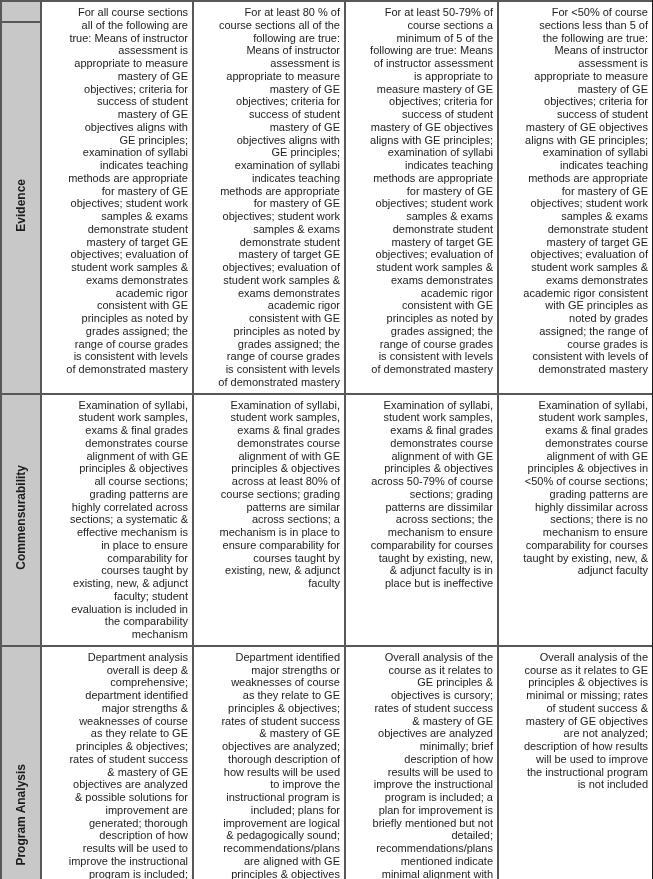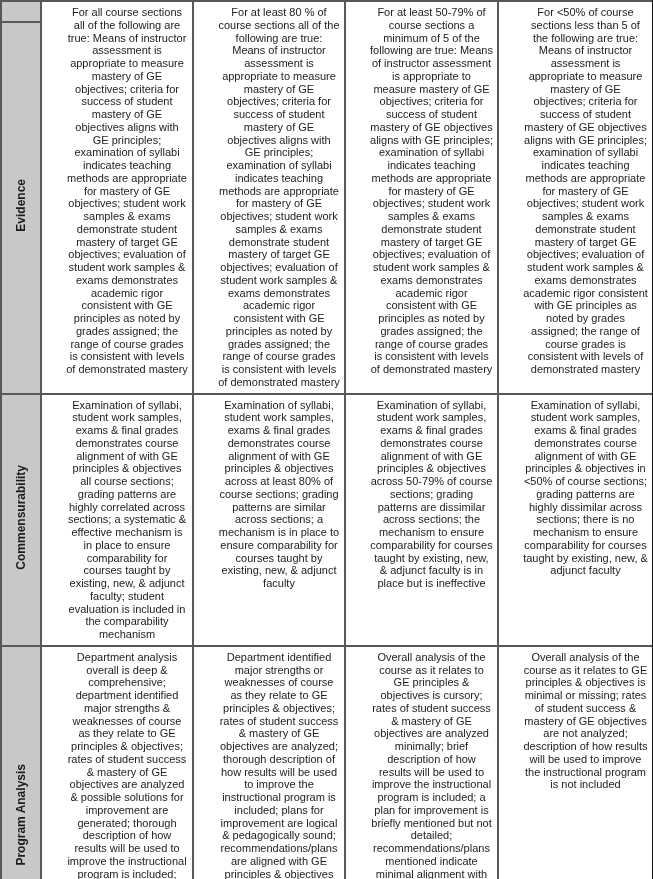--- a/index.html
+++ b/index.html
@@ -35,21 +35,21 @@
     text-align: center;
     vertical-align: middle;
     padding: 0;
   }
   table.rubric td {
     background: #ffffff;
     padding: 4px 4px 4px 24px;
     font-size: 11px;
     line-height: 1.16;
     color: #222222;
-    text-align: center;
+    text-align: right;
   }
   .vlabel {
     writing-mode: vertical-rl;
     transform: rotate(180deg);
     font-weight: bold;
     font-size: 12px;
     color: #1c1c1c;
     display: inline-block;
     white-space: nowrap;
   }

